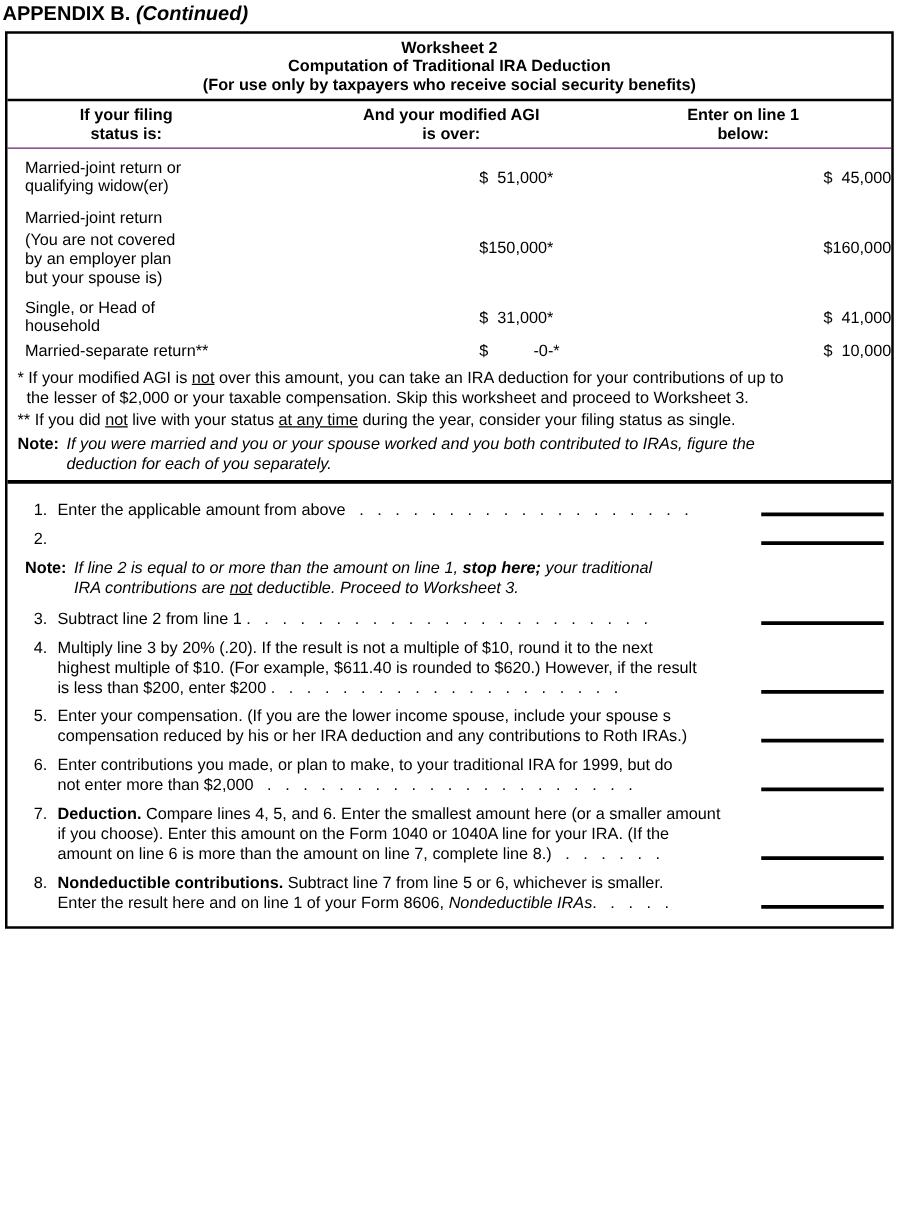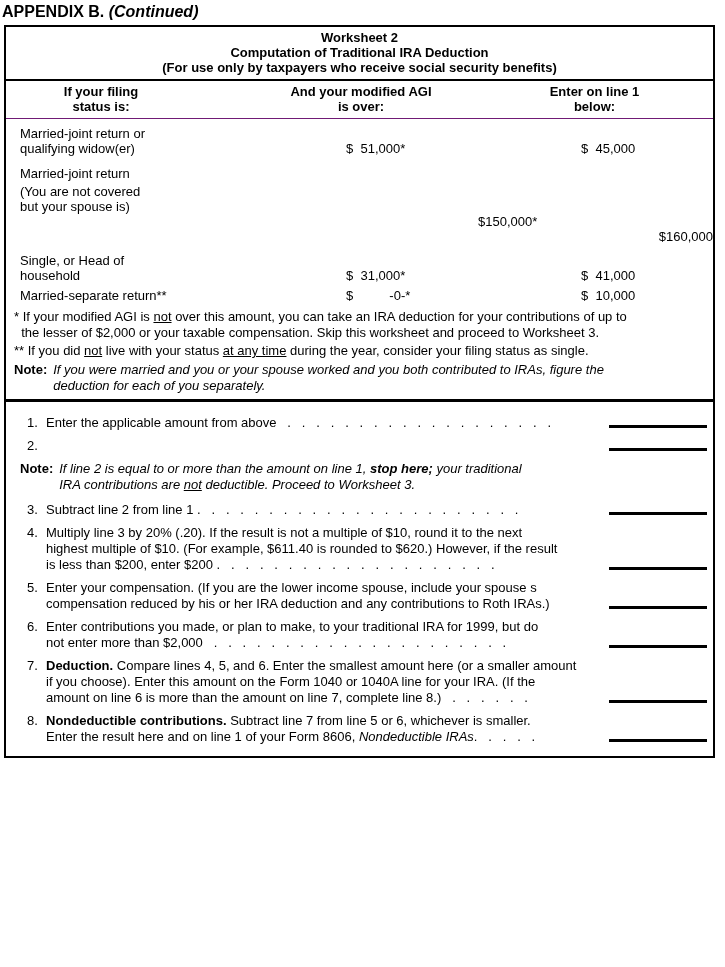--- a/index.html
+++ b/index.html
@@ -29,23 +29,23 @@
   .hdr {
     display:flex; font-weight:bold; text-align:center; line-height:15px;
     padding:3px 0 4px 0;
     border-bottom:1px solid #701a75;
   }
   .hc1 { width:190px; }
   .hc2 { width:330px; }
   .hc3 { flex:1; padding-right:50px; }
 
   .bod { padding:7px 0 0 14px; }
-  .row { display:flex; align-items:flex-end; }
+  .row { display:flex; align-items:center;gap:48px; }
   .row1 { margin-bottom:10px; }
-  .row2 { margin-bottom:9px;flex-direction:column; }
+  .row2 { margin-bottom:9px; }
   .row3 { margin-bottom:5px; }
   .st  { width:326px; line-height:15px; align-self:flex-start; }
   .st .prn { margin-top:3px; }
   .agi { width:235px; white-space:pre; }
   .ent { flex:1; white-space:pre; }
 
   .fns { padding:6px 8px 5px 8px; line-height:16px; }
   .fn  { margin-bottom:2px; }
   .nt  { display:flex; margin-top:3px; }
   .ntl { flex:none; padding-right:6px; font-weight:bold; }
@@ -99,20 +99,21 @@
         <div>qualifying widow(er)</div>
       </div>
       <div class="agi">$  51,000*</div>
       <div class="ent">$  45,000</div>
     </div>
 
     <div class="row row2">
       <div class="st">
         <div>Married-joint return</div>
         <div class="prn">(You are not covered</div>
+        <div>by an employer plan</div>
         <div>but your spouse is)</div>
       </div>
       <div class="agi">$150,000*</div>
       <div class="ent">$160,000</div>
     </div>
 
     <div class="row row3">
       <div class="st">
         <div>Single, or Head of</div>
         <div>household</div>

